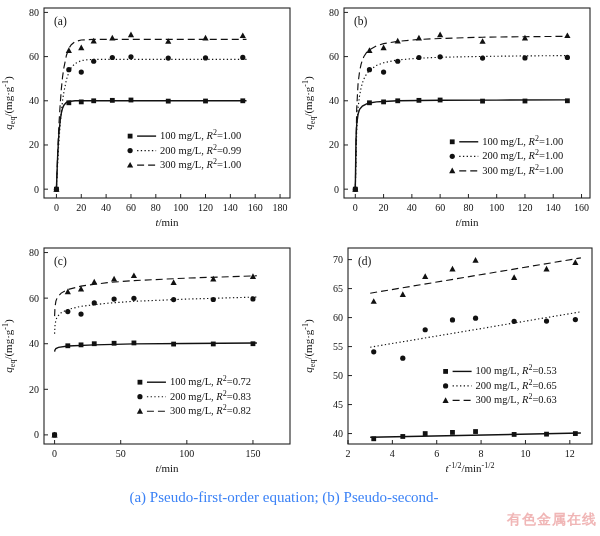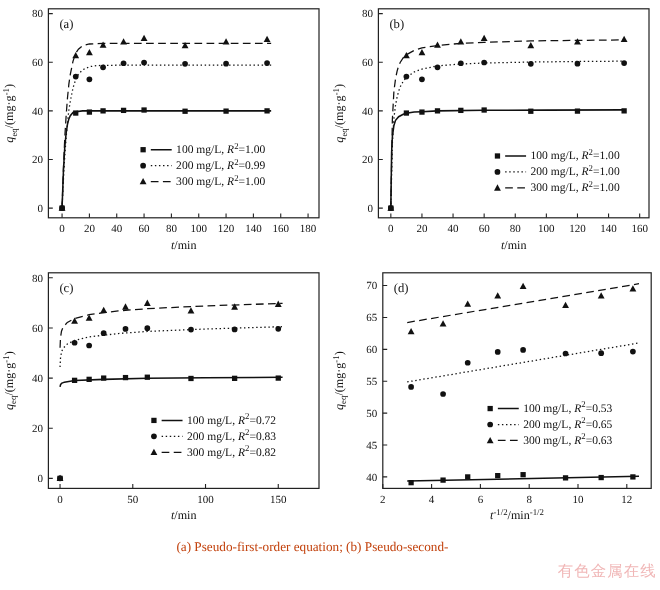--- a/index.html
+++ b/index.html
@@ -13,22 +13,22 @@
   .grid{
     display:grid;
     grid-template-columns:300px 300px;
     grid-template-rows:232px 248px;
   }
   .panel{margin:0;padding:0;}
   .panel svg{display:block;}
   .caption{
     width:568px;height:56px;
     text-align:center;
-    font-size:12px;
-    color:#c2410c;
+    font-size:15px;
+    color:#3b82f6;
     padding-top:6px;
     box-sizing:border-box;
     line-height:23px;
   }
   .watermark{
     position:absolute;
     right:3px;
     top:511px;
     font-size:14px;
     letter-spacing:1px;
@@ -328,14 +328,14 @@
           <line x1="152.60000000000002" y1="168.42000000000002" x2="171.60000000000002" y2="168.42000000000002" stroke="#111111" stroke-width="1.15" stroke-dasharray="7 4"></line>
           <text x="175.60000000000002" y="171.42000000000002" font-size="10.5" text-anchor="start"><tspan dy="0">300 mg/L, </tspan><tspan dy="0" font-style="italic">R</tspan><tspan dy="-4" font-size="8">2</tspan><tspan dy="4">=0.63</tspan></text>
         </svg>
     </figure>
   </div>
 
   <div class="caption">
     <div>(a) Pseudo-first-order equation; (b) Pseudo-second-</div>
   </div>
 
-  <div class="watermark" style="color: rgb(238, 170, 170);">有色金属在线</div>
+  <div class="watermark" style="color: rgb(238, 170, 170); font-weight: bold;">有色金属在线</div>
 </div>
 
 </body></html>

